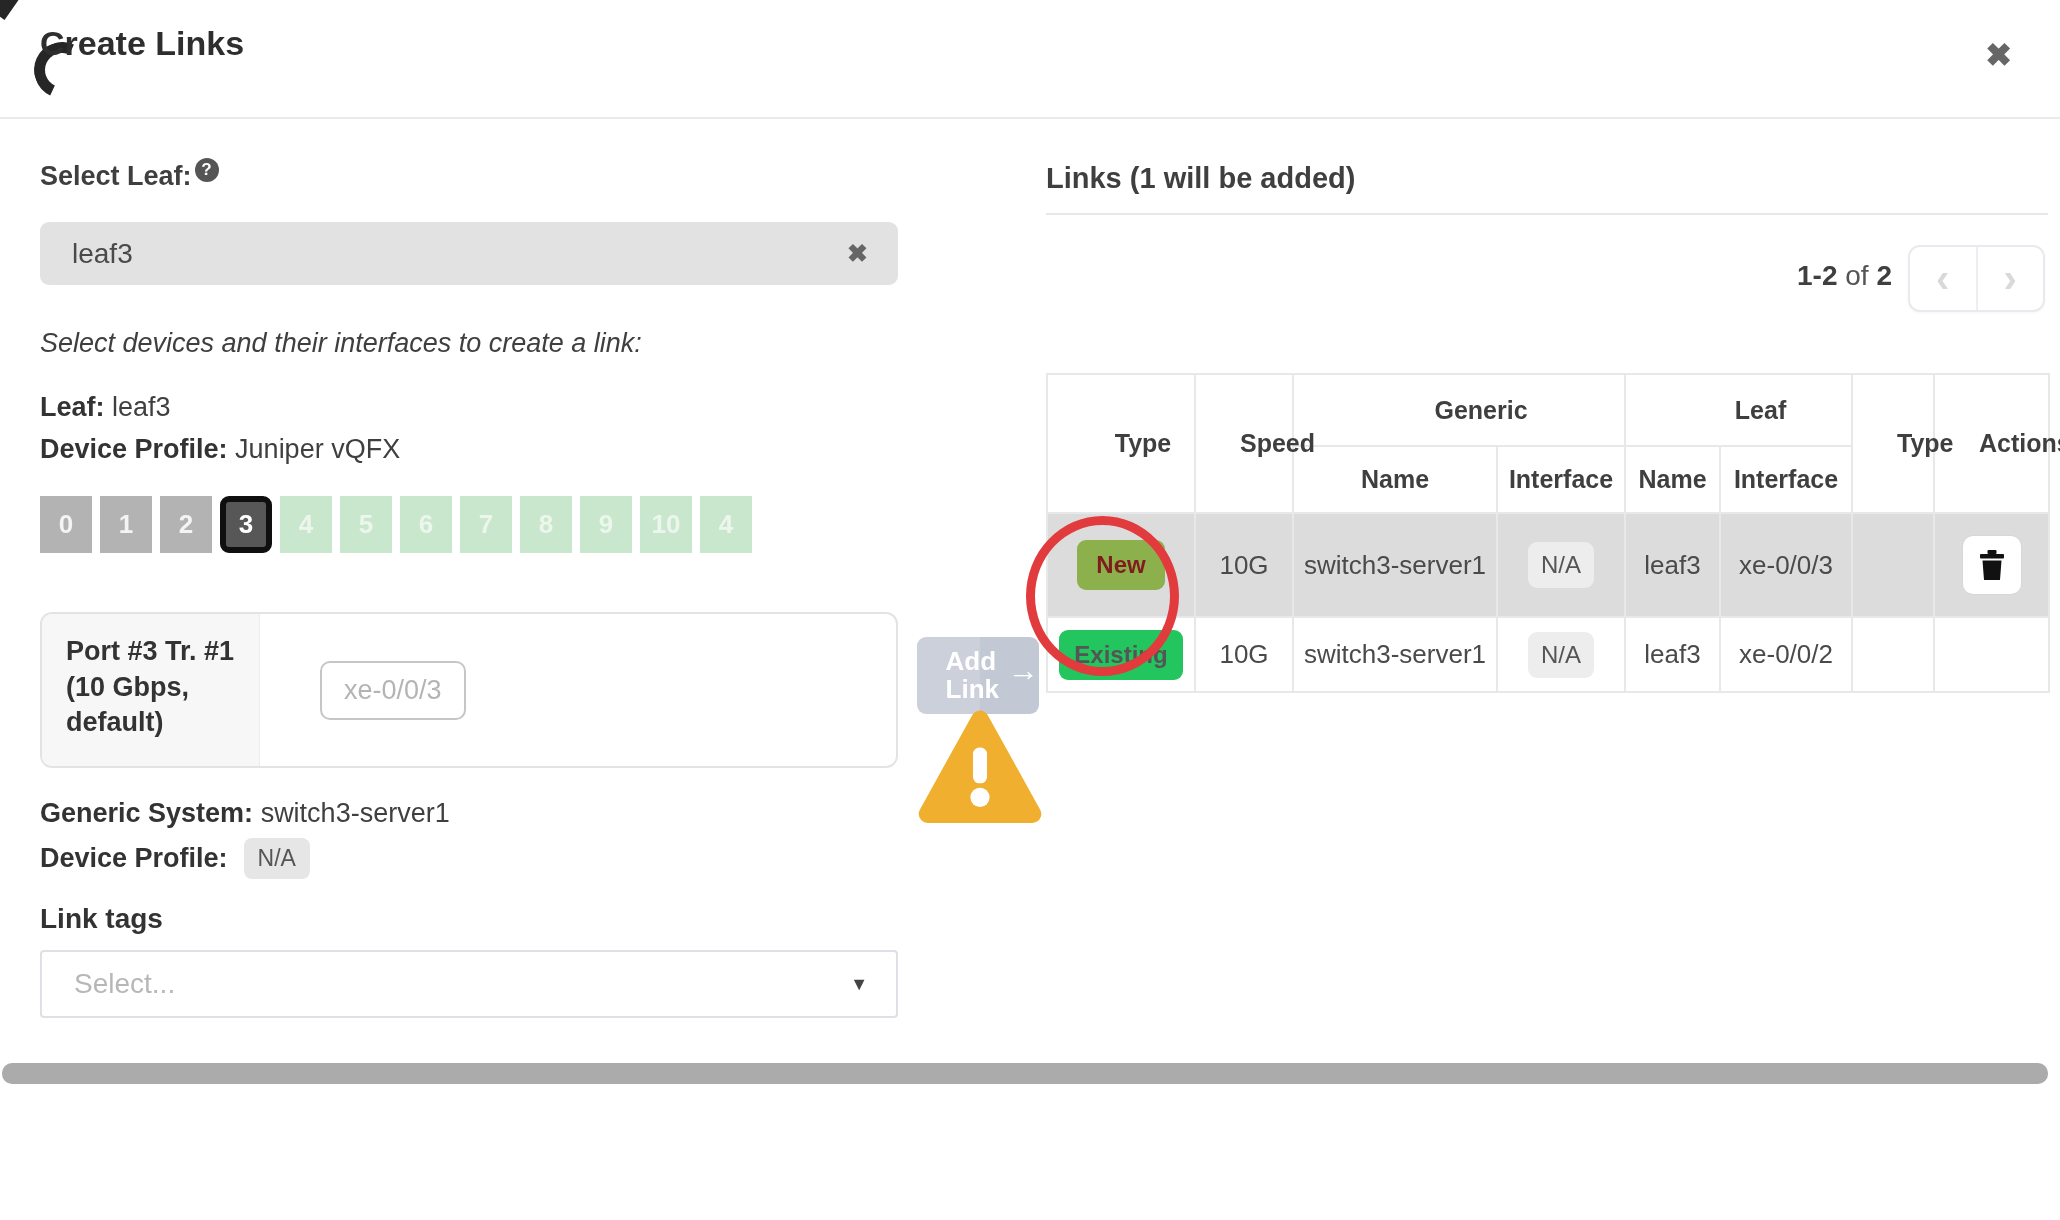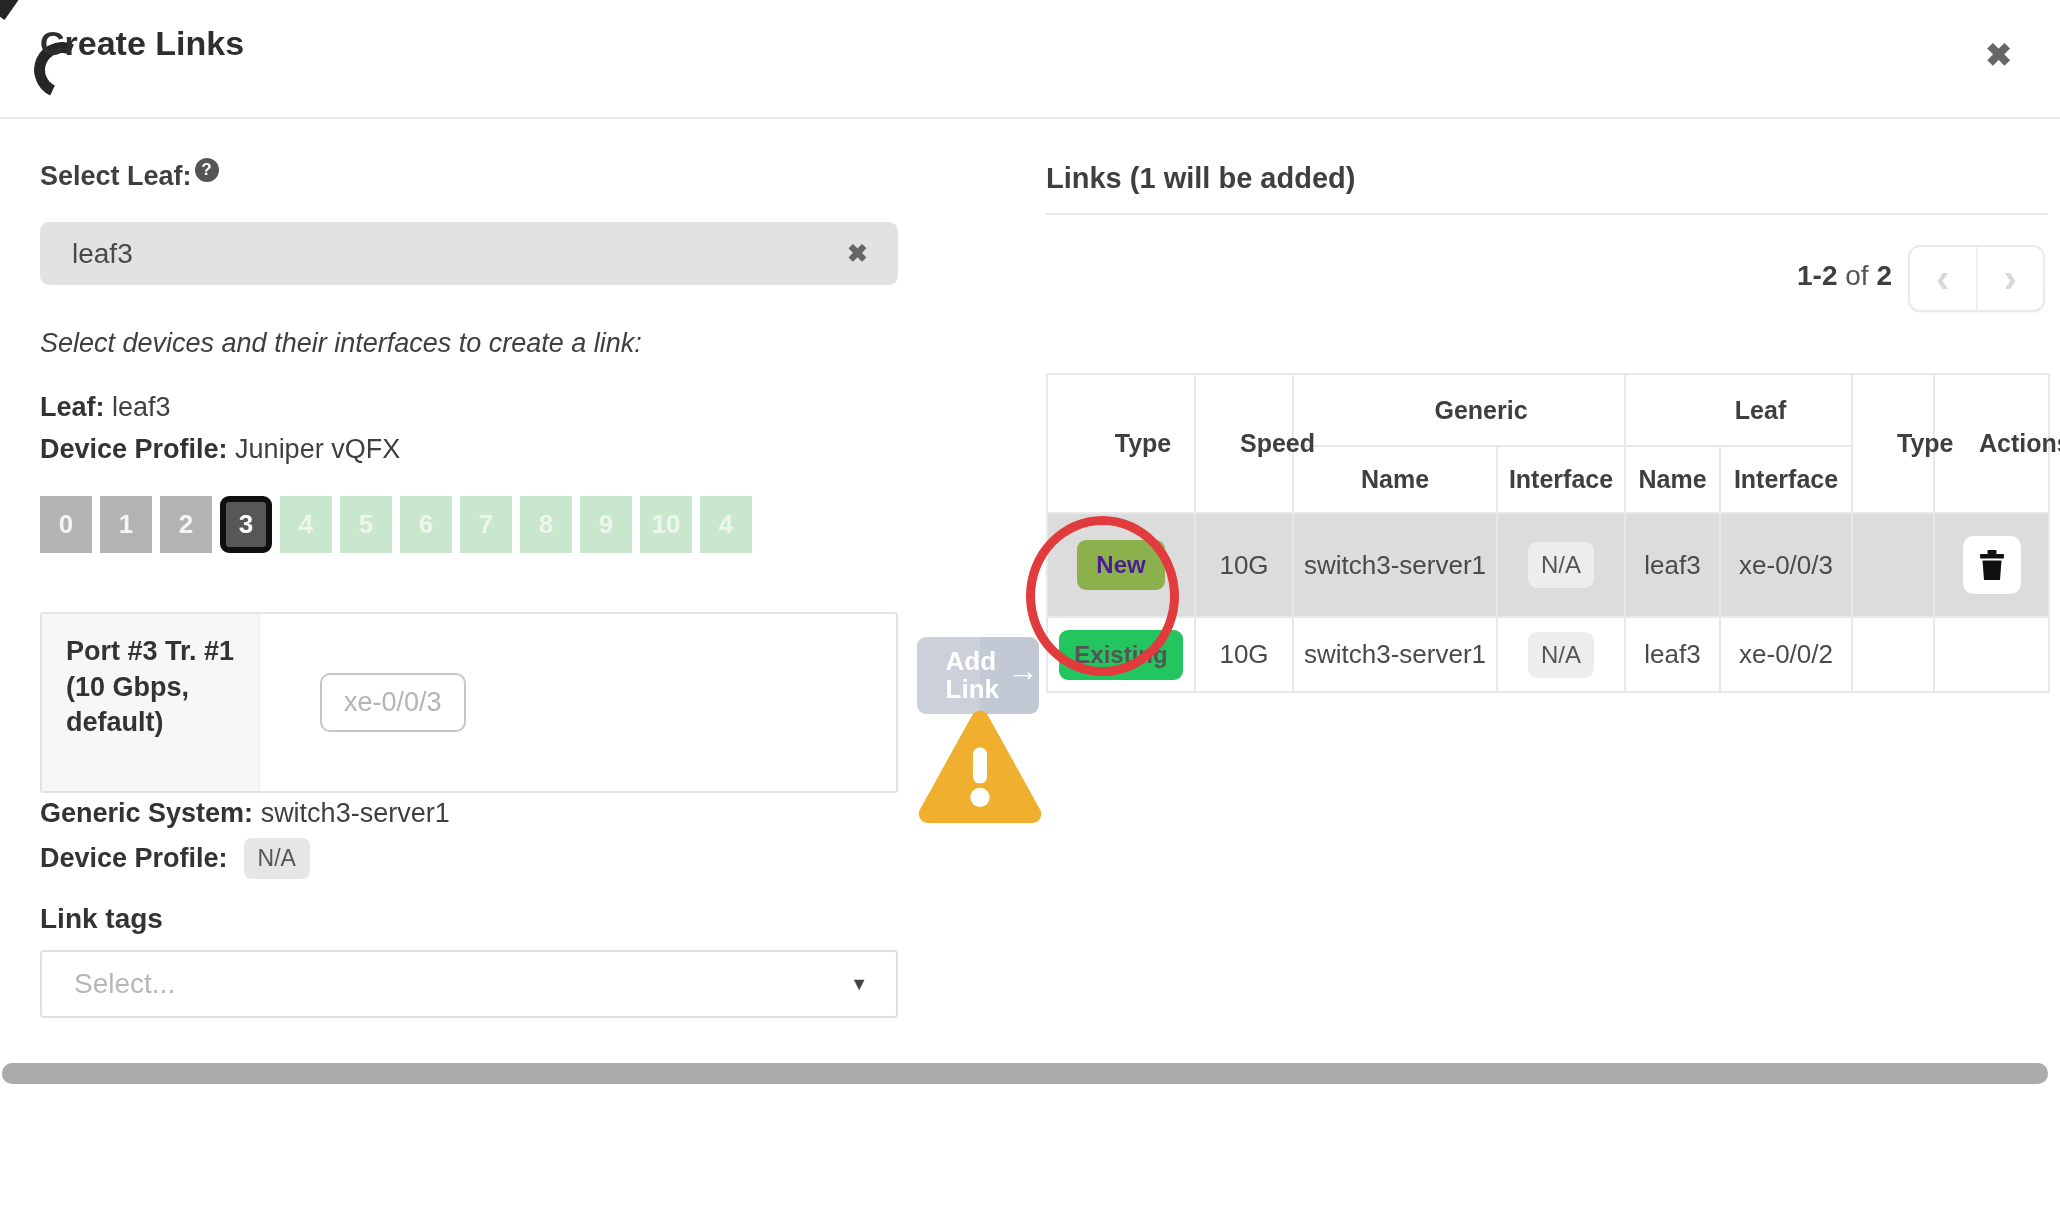--- a/index.html
+++ b/index.html
@@ -30,22 +30,22 @@
   .kv-leaf{top:392px;}
   .kv-device-profile{top:434px;}
 
   .ports{position:absolute;left:40px;top:496px;display:flex;gap:8px;}
   .port{width:52px;height:57px;box-sizing:border-box;display:flex;align-items:center;justify-content:center;
         font-size:26px;font-weight:bold;cursor:pointer;}
   .port.assigned{background:#b3b3b3;color:#f4f4f4;}
   .port.selected{background:#575757;color:#ffffff;border:6px solid #0f0f0f;border-radius:9px;}
   .port.available{background:#c9e7cd;color:#ecf6ed;}
 
-  .port-detail{position:absolute;left:40px;top:612px;width:858px;height:181px;box-sizing:border-box;
-               border:2px solid #e3e3e3;border-radius:3px;background:#fff;display:flex;overflow:hidden;}
+  .port-detail{position:absolute;left:40px;top:612px;width:858px;height:156px;box-sizing:border-box;
+               border:2px solid #e3e3e3;border-radius:12px;background:#fff;display:flex;overflow:hidden;}
   .port-detail-label{width:218px;box-sizing:border-box;background:#f7f7f7;border-right:1px solid #ececec;
                      padding:20px 14px 0 24px;font-size:27px;font-weight:bold;line-height:1.32;color:#333;}
   .port-chip{align-self:center;margin-left:60px;border:2px solid #c6c6c6;border-radius:10px;
              padding:12px 22px;color:#b4b4b4;font-size:27px;cursor:pointer;}
 
   .kv-generic-system{top:798px;}
   .generic-profile{position:absolute;left:40px;top:838px;display:flex;align-items:center;gap:16px;
                    font-size:27px;font-weight:bold;color:#333;}
   .na-badge{background:#e6e6e6;border-radius:8px;padding:7px 14px;font-size:23px;font-weight:normal;color:#555;}
 
@@ -79,21 +79,21 @@
                     table-layout:fixed;font-size:26px;color:#4a4a4a;background:#fff;}
   .links-table th,.links-table td{border:2px solid #e6e8ea;text-align:center;padding:0;}
   .links-table th{font-size:25px;font-weight:bold;color:#3f3f3f;background:#fff;}
   .th-group-row th{height:70px;padding-left:44px;}
   .th-sub-row th{height:65px;}
   .th-name-generic{text-align:left;padding-left:26px;}
   .row-new td{background:#dcdcdc;height:102px;}
   .row-existing td{background:#ffffff;height:73px;}
   .cell-type{text-align:left;padding-left:14px;}
   .badge{display:inline-block;border-radius:9px;font-weight:bold;font-size:24px;}
-  .badge-new{background:#8cb14c;color:#4c1d95;padding:11px 19px;}
+  .badge-new{background:#8cb14c;color:#7f1d1d;padding:11px 19px;}
   .badge-existing{background:#22c55e;color:#555;padding:11px 15px;}
   .badge-na{display:inline-block;background:#ededed;color:#555;border-radius:9px;padding:9px 13px;font-size:24px;}
   .trash-btn{width:58px;height:58px;background:#fff;border-radius:10px;display:flex;align-items:center;
              justify-content:center;margin:0 auto;cursor:pointer;box-shadow:0 0 0 1px rgba(0,0,0,0.02);}
 
   .annotation-circle{position:absolute;left:1026px;top:516px;width:153px;height:160px;box-sizing:border-box;
                      border:9px solid #e23b3d;border-radius:50%;pointer-events:none;}
 
   
   .hscrollbar{position:absolute;left:2px;top:1063px;width:2046px;height:21px;background:#ababab;border-radius:10px;cursor:pointer;}

